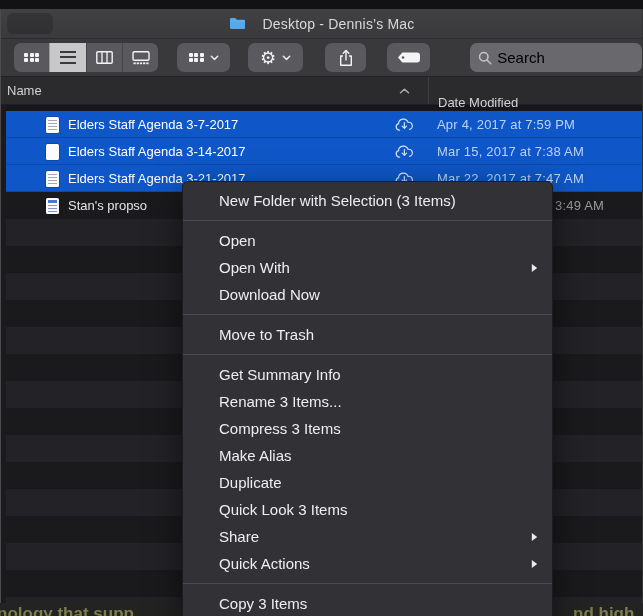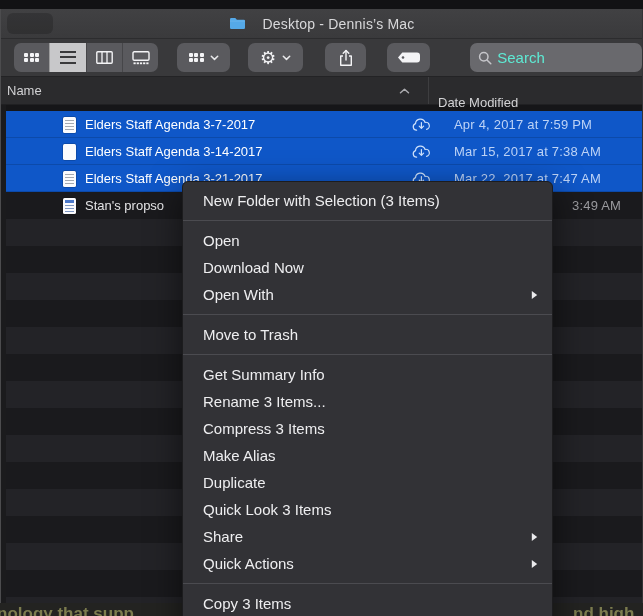--- a/index.html
+++ b/index.html
@@ -33,33 +33,33 @@
   .btn-gear  { width:57px; margin-left:18px; }
   .btn-share { width:42px; margin-left:22px; }
   .btn-tag   { width:44px; margin-left:21px; }
   .gear-glyph { color:#f4f4f6; font-size:18px; line-height:1; font-family:"DejaVu Sans",sans-serif; }
   .grid6 { display:grid; grid-template-columns:repeat(3,4px); grid-auto-rows:4px; gap:1.5px; }
   .grid6 i { background:#f4f4f6; border-radius:1px; }
   .segment.selected .listbars { background:repeating-linear-gradient(to bottom,#3a3a3c 0 2px,transparent 2px 5.3px); }
   .listbars { width:16px; height:13px; }
   .search { height:29px; width:176px; margin-left:40px; background:#69696d; border-radius:7px;
             display:flex; align-items:center; padding-left:8px; gap:5px; }
-  .search-ph { color:#5eead4; font-size:15px; }
+  .search-ph { color:#000000; font-size:15px; }
 
   
   .colheader { position:relative; height:28px; background:#2b2b2d; border-bottom:1px solid #202022;
                color:#d2d2d4; font-size:13px; line-height:27px; }
   .col-name-label { padding-left:6px; }
   .sort-chevron { position:absolute; left:398px; top:11px; }
   .col-divider { position:absolute; left:427px; top:0; bottom:0; width:1px; background:#3e3e40; }
   .col-date-label { position:absolute; left:437px; top:12px; }
 
   
   .list { height:498px; overflow:hidden; background:#161618; padding-top:6px; border-left:5px solid #1b1b1d; }
-  .row { display:flex; align-items:center; height:27px; padding-left:57px; }
+  .row { display:flex; align-items:center; height:27px; padding-left:40px; }
   .row:nth-child(odd)  { background:#232327; }
   .row:nth-child(even) { background:#1a1a1d; }
   .row.selected { background:#0f57c8; box-shadow:inset 0 -1px rgba(0,0,0,0.15); }
   .doc { position:relative; width:13px; height:16px; background:#fbfbfd; border-radius:1.5px;
          box-shadow:0 0 0 .5px rgba(0,0,0,.3); flex:0 0 13px; }
   .doc.lines::after { content:""; position:absolute; left:2px; right:2px; top:3px; bottom:2px;
          background:repeating-linear-gradient(to bottom,#a5aab2 0 1px,transparent 1px 3px); }
   .doc.bluedoc::before { content:""; position:absolute; left:2px; right:2px; top:2px; height:3px; background:#4d79c9; }
   .doc.bluedoc::after  { content:""; position:absolute; left:2px; right:2px; top:7px; bottom:2px;
          background:repeating-linear-gradient(to bottom,#7d96c2 0 1px,transparent 1px 3px); }
@@ -68,21 +68,21 @@
   .row.selected .fname { color:#ffffff; }
   .cloudwrap { width:21px; margin-right:22px; display:flex; align-items:center; }
   .date { font-size:13px; letter-spacing:.2px; color:#9a9a9e; white-space:nowrap; }
   .row.selected .date { color:#bdd3f6; }
   .date-tail { padding-left:118px; }
 
   
   .context-menu { position:absolute; left:182px; top:181px; width:371px; height:460px; z-index:10;
                   background:#323236; border:1px solid #1c1c1e; border-radius:6px;
                   box-shadow:0 10px 34px rgba(0,0,0,0.55); padding-top:5px; }
-  .menu-item { position:relative; height:27px; line-height:27px; padding-left:20px;
+  .menu-item { position:relative; height:27px; line-height:27px; padding-left:36px;
                color:#eeeef0; font-size:15px; white-space:nowrap; }
   .menu-sep { height:0; border-top:1px solid #4b4b50; margin:6px 0; }
   .subarrow { position:absolute; right:14px; top:8.5px; }
 
   
   .page-strip { position:absolute; top:603px; left:0; width:643px; height:13px; z-index:1;
                 background:#232321; overflow:hidden; }
   .page-strip span { position:absolute; top:1px; font-size:17px; font-weight:bold; color:#7c7c4e; white-space:nowrap; }
   .pt-left { left:-3px; }
   .pt-right { left:573px; }
@@ -259,26 +259,26 @@
 
   <div class="page-strip">
     <span class="pt-left">nology that supp</span>
     <span class="pt-right">nd high</span>
   </div>
 
   <div class="context-menu" id="context-menu">
       <div class="menu-item"><span class="mlabel">New Folder with Selection (3 Items)</span></div>
       <div class="menu-sep"></div>
       <div class="menu-item"><span class="mlabel">Open</span></div>
-      <div class="menu-item"><span class="mlabel">Download Now</span></div>
       <div class="menu-item"><span class="mlabel">Open With</span>
   <svg class="subarrow" width="7" height="10" viewBox="0 0 7 10">
     <path d="M0.8 0.9 L6.2 5 L0.8 9.1 Z" fill="#ebebed"></path>
   </svg>
 </div>
+      <div class="menu-item"><span class="mlabel">Download Now</span></div>
       <div class="menu-sep"></div>
       <div class="menu-item"><span class="mlabel">Move to Trash</span></div>
       <div class="menu-sep"></div>
       <div class="menu-item"><span class="mlabel">Get Summary Info</span></div>
       <div class="menu-item"><span class="mlabel">Rename 3 Items...</span></div>
       <div class="menu-item"><span class="mlabel">Compress 3 Items</span></div>
       <div class="menu-item"><span class="mlabel">Make Alias</span></div>
       <div class="menu-item"><span class="mlabel">Duplicate</span></div>
       <div class="menu-item"><span class="mlabel">Quick Look 3 Items</span></div>
       <div class="menu-item"><span class="mlabel">Share</span>

